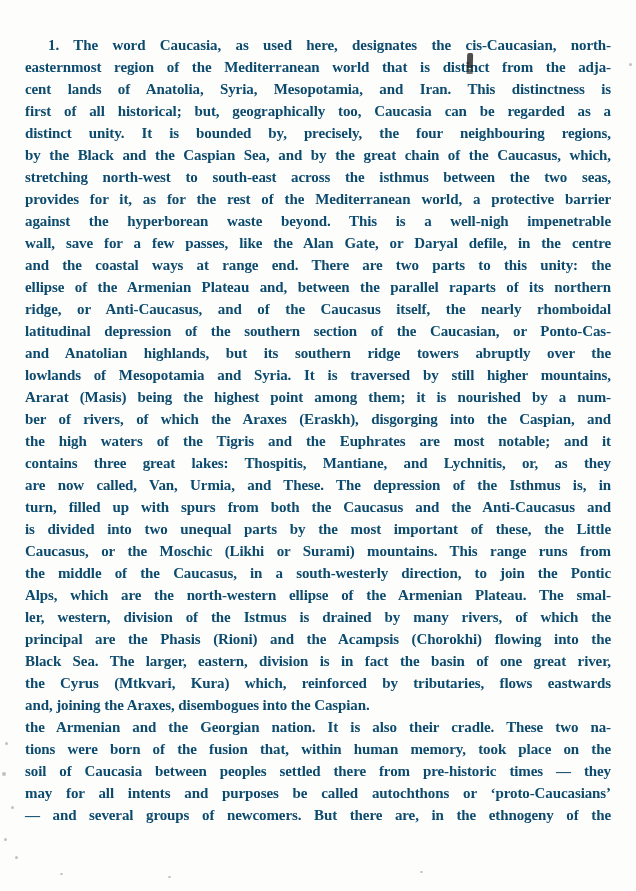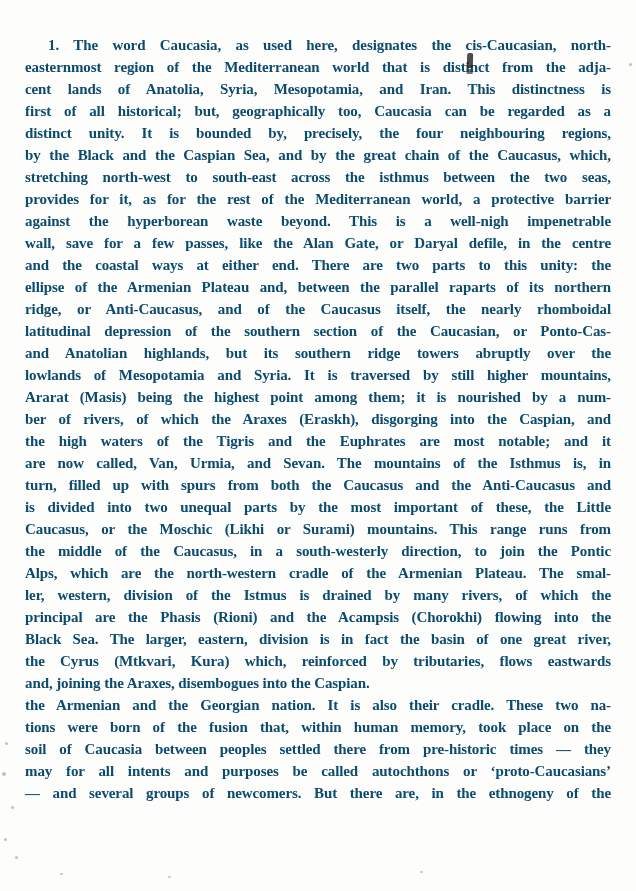--- a/index.html
+++ b/index.html
@@ -75,35 +75,36 @@
         <div class="line first"><span class="para-num">1.</span> <span>The word Caucasia, as used here, designates the cis-Caucasian, north-</span></div>
         <div class="line">easternmost region of the Mediterranean world that is distinct from the adja-</div>
         <div class="line">cent lands of Anatolia, Syria, Mesopotamia, and Iran. This distinctness is</div>
         <div class="line">first of all historical; but, geographically too, Caucasia can be regarded as a</div>
         <div class="line">distinct unity. It is bounded by, precisely, the four neighbouring regions,</div>
         <div class="line">by the Black and the Caspian Sea, and by the great chain of the Caucasus, which,</div>
         <div class="line">stretching north-west to south-east across the isthmus between the two seas,</div>
         <div class="line">provides for it, as for the rest of the Mediterranean world, a protective barrier</div>
         <div class="line">against the hyperborean waste beyond. This is a well-nigh impenetrable</div>
         <div class="line">wall, save for a few passes, like the Alan Gate, or Daryal defile, in the centre</div>
-        <div class="line">and the coastal ways at either end. There are two parts to this unity: the</div>
+        <div class="line">and the coastal ways at range end. There are two parts to this unity: the</div>
         <div class="line">ellipse of the Armenian Plateau and, between the parallel raparts of its northern</div>
         <div class="line">ridge, or Anti-Caucasus, and of the Caucasus itself, the nearly rhomboidal</div>
         <div class="line">latitudinal depression of the southern section of the Caucasian, or Ponto-Cas-</div>
         <div class="line">and Anatolian highlands, but its southern ridge towers abruptly over the</div>
         <div class="line">lowlands of Mesopotamia and Syria. It is traversed by still higher mountains,</div>
         <div class="line">Ararat (Masis) being the highest point among them; it is nourished by a num-</div>
         <div class="line">ber of rivers, of which the Araxes (Eraskh), disgorging into the Caspian, and</div>
         <div class="line">the high waters of the Tigris and the Euphrates are most notable; and it</div>
-        <div class="line">are now called, Van, Urmia, and Sevan. The mountains of the Isthmus is, in</div>
+        <div class="line">contains three great lakes: Thospitis, Mantiane, and Lychnitis, or, as they</div>
+        <div class="line">are now called, Van, Urmia, and These. The depression of the Isthmus is, in</div>
         <div class="line">turn, filled up with spurs from both the Caucasus and the Anti-Caucasus and</div>
         <div class="line">is divided into two unequal parts by the most important of these, the Little</div>
         <div class="line">Caucasus, or the Moschic (Likhi or Surami) mountains. This range runs from</div>
         <div class="line">the middle of the Caucasus, in a south-westerly direction, to join the Pontic</div>
-        <div class="line">Alps, which are the north-western cradle of the Armenian Plateau. The smal-</div>
+        <div class="line">Alps, which are the north-western ellipse of the Armenian Plateau. The smal-</div>
         <div class="line">ler, western, division of the Istmus is drained by many rivers, of which the</div>
         <div class="line">principal are the Phasis (Rioni) and the Acampsis (Chorokhi) flowing into the</div>
         <div class="line">Black Sea. The larger, eastern, division is in fact the basin of one great river,</div>
         <div class="line">the Cyrus (Mtkvari, Kura) which, reinforced by tributaries, flows eastwards</div>
         <div class="line end-left">and, joining the Araxes, disembogues into the Caspian.</div>
       </div>
       <div class="paragraph">
         <div class="line">the Armenian and the Georgian nation. It is also their cradle. These two na-</div>
         <div class="line">tions were born of the fusion that, within human memory, took place on the</div>
         <div class="line">soil of Caucasia between peoples settled there from pre-historic times — they</div>

